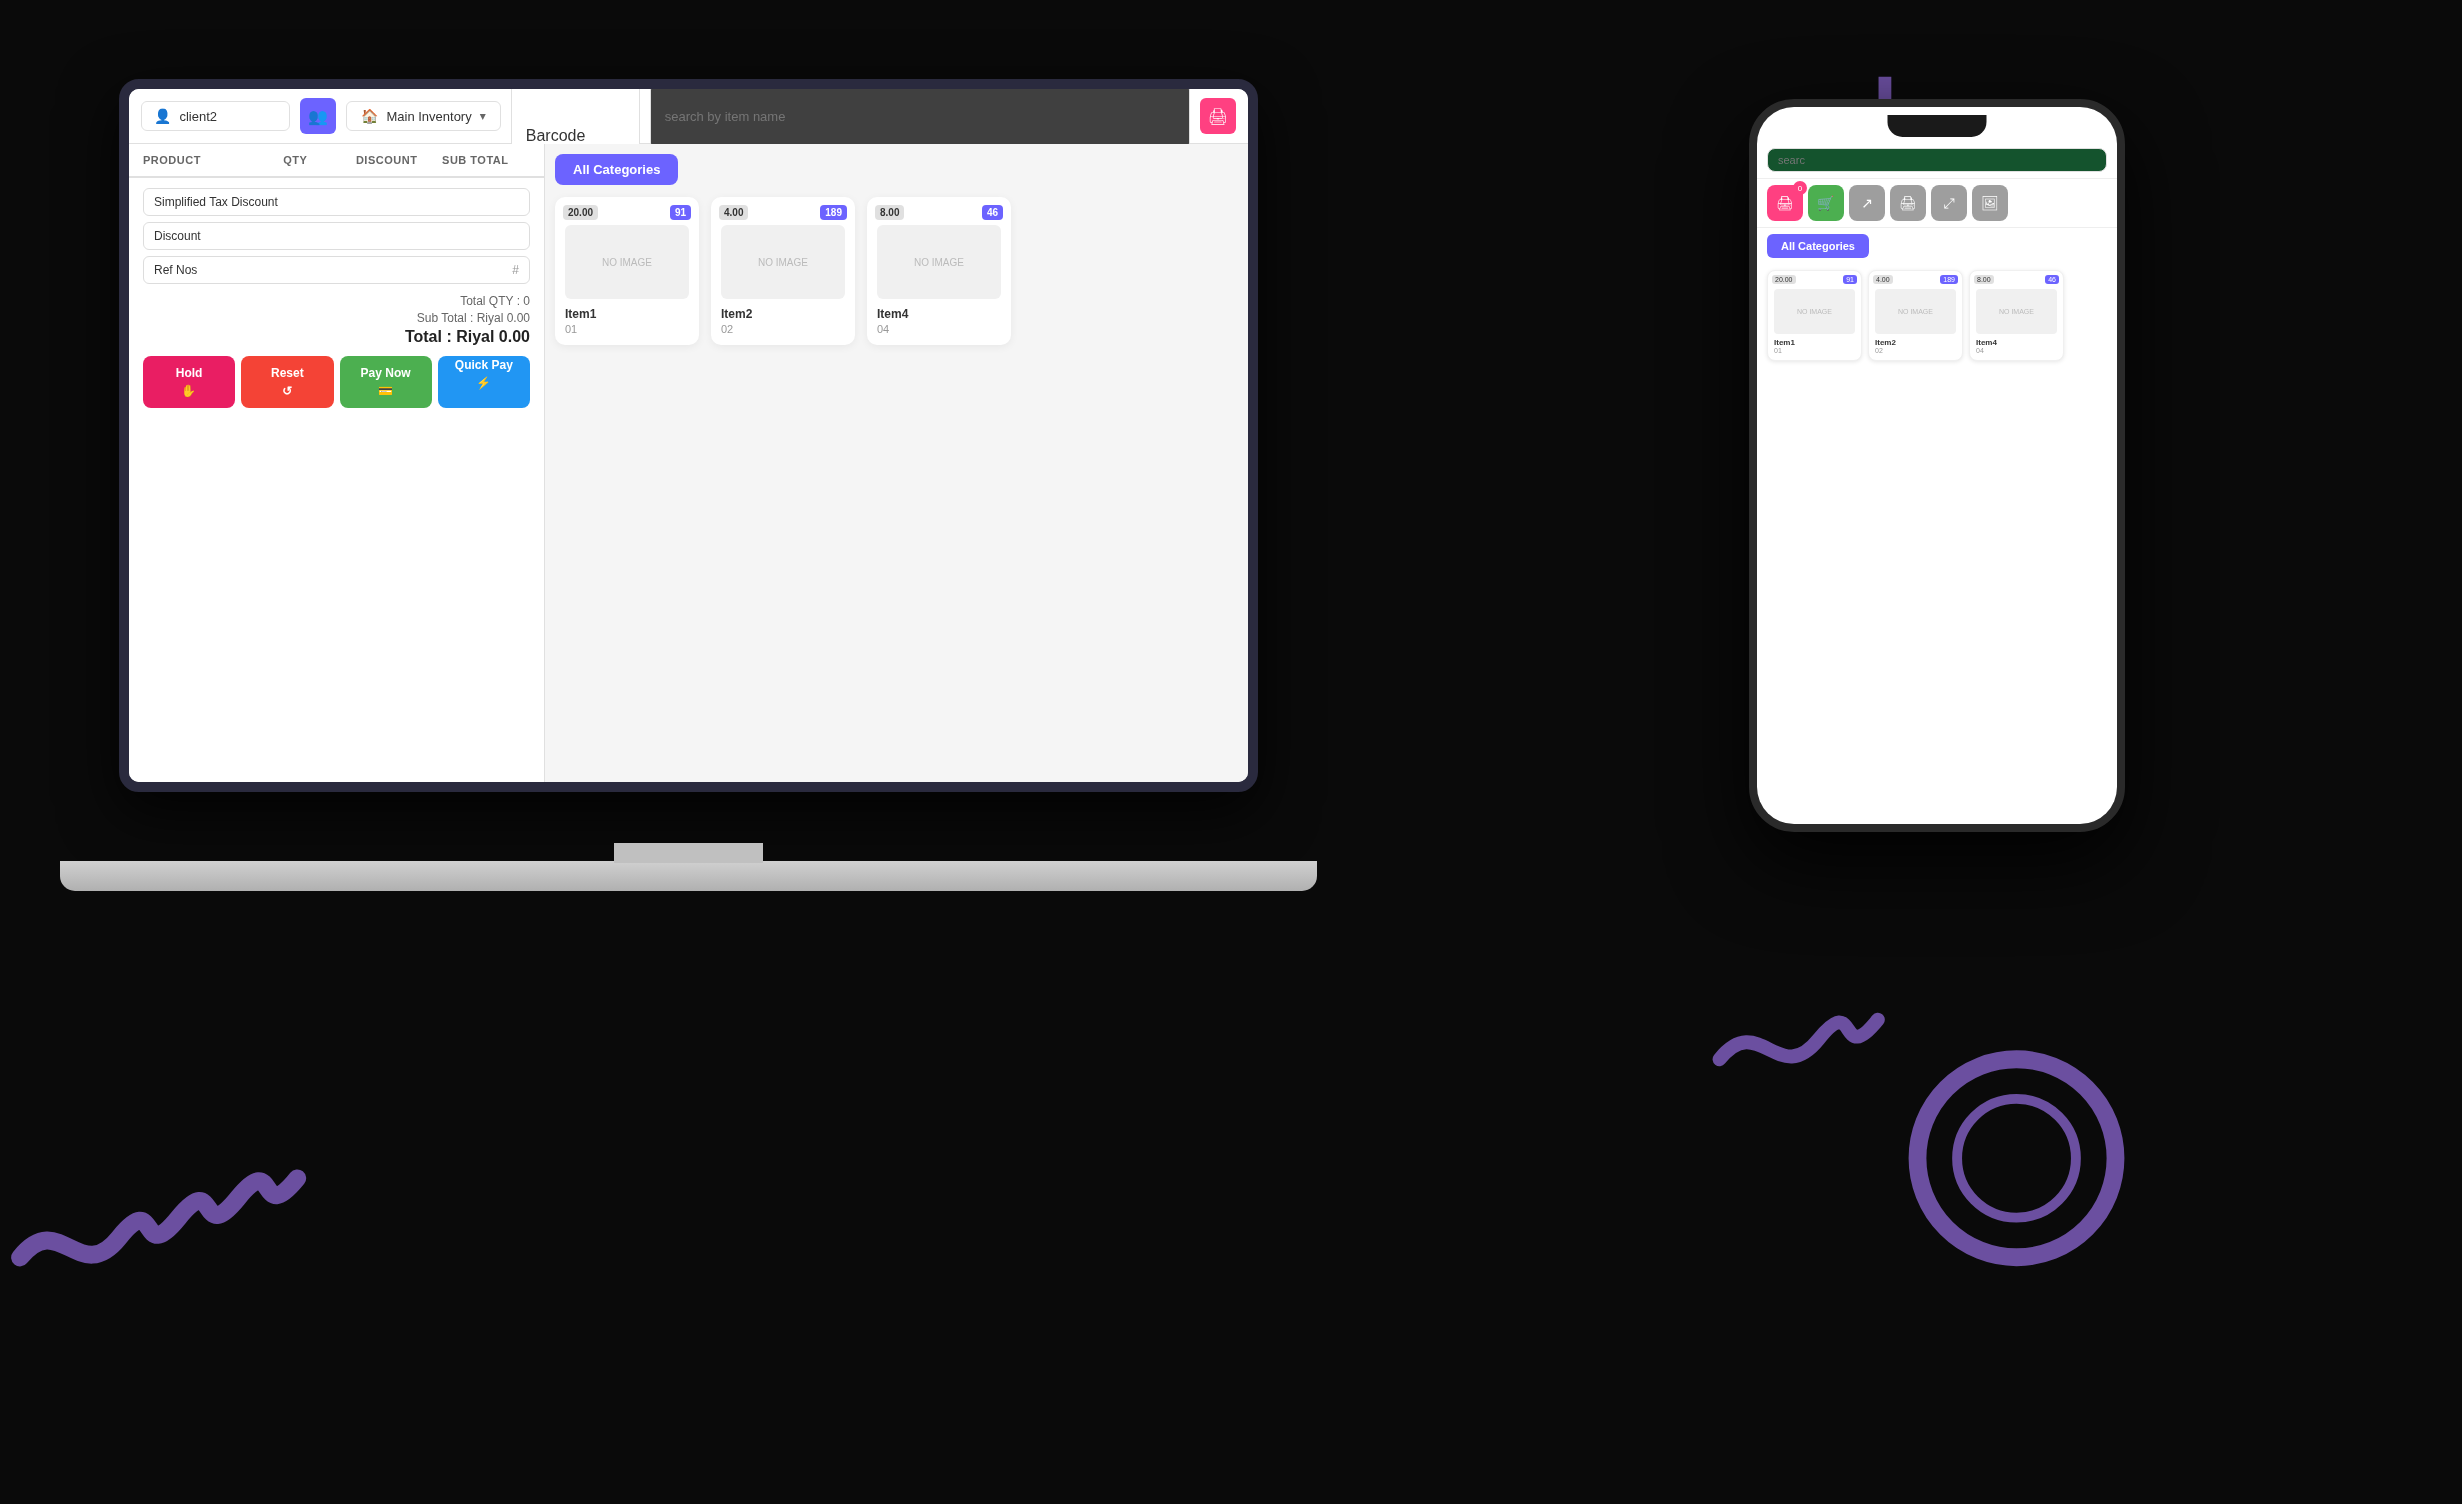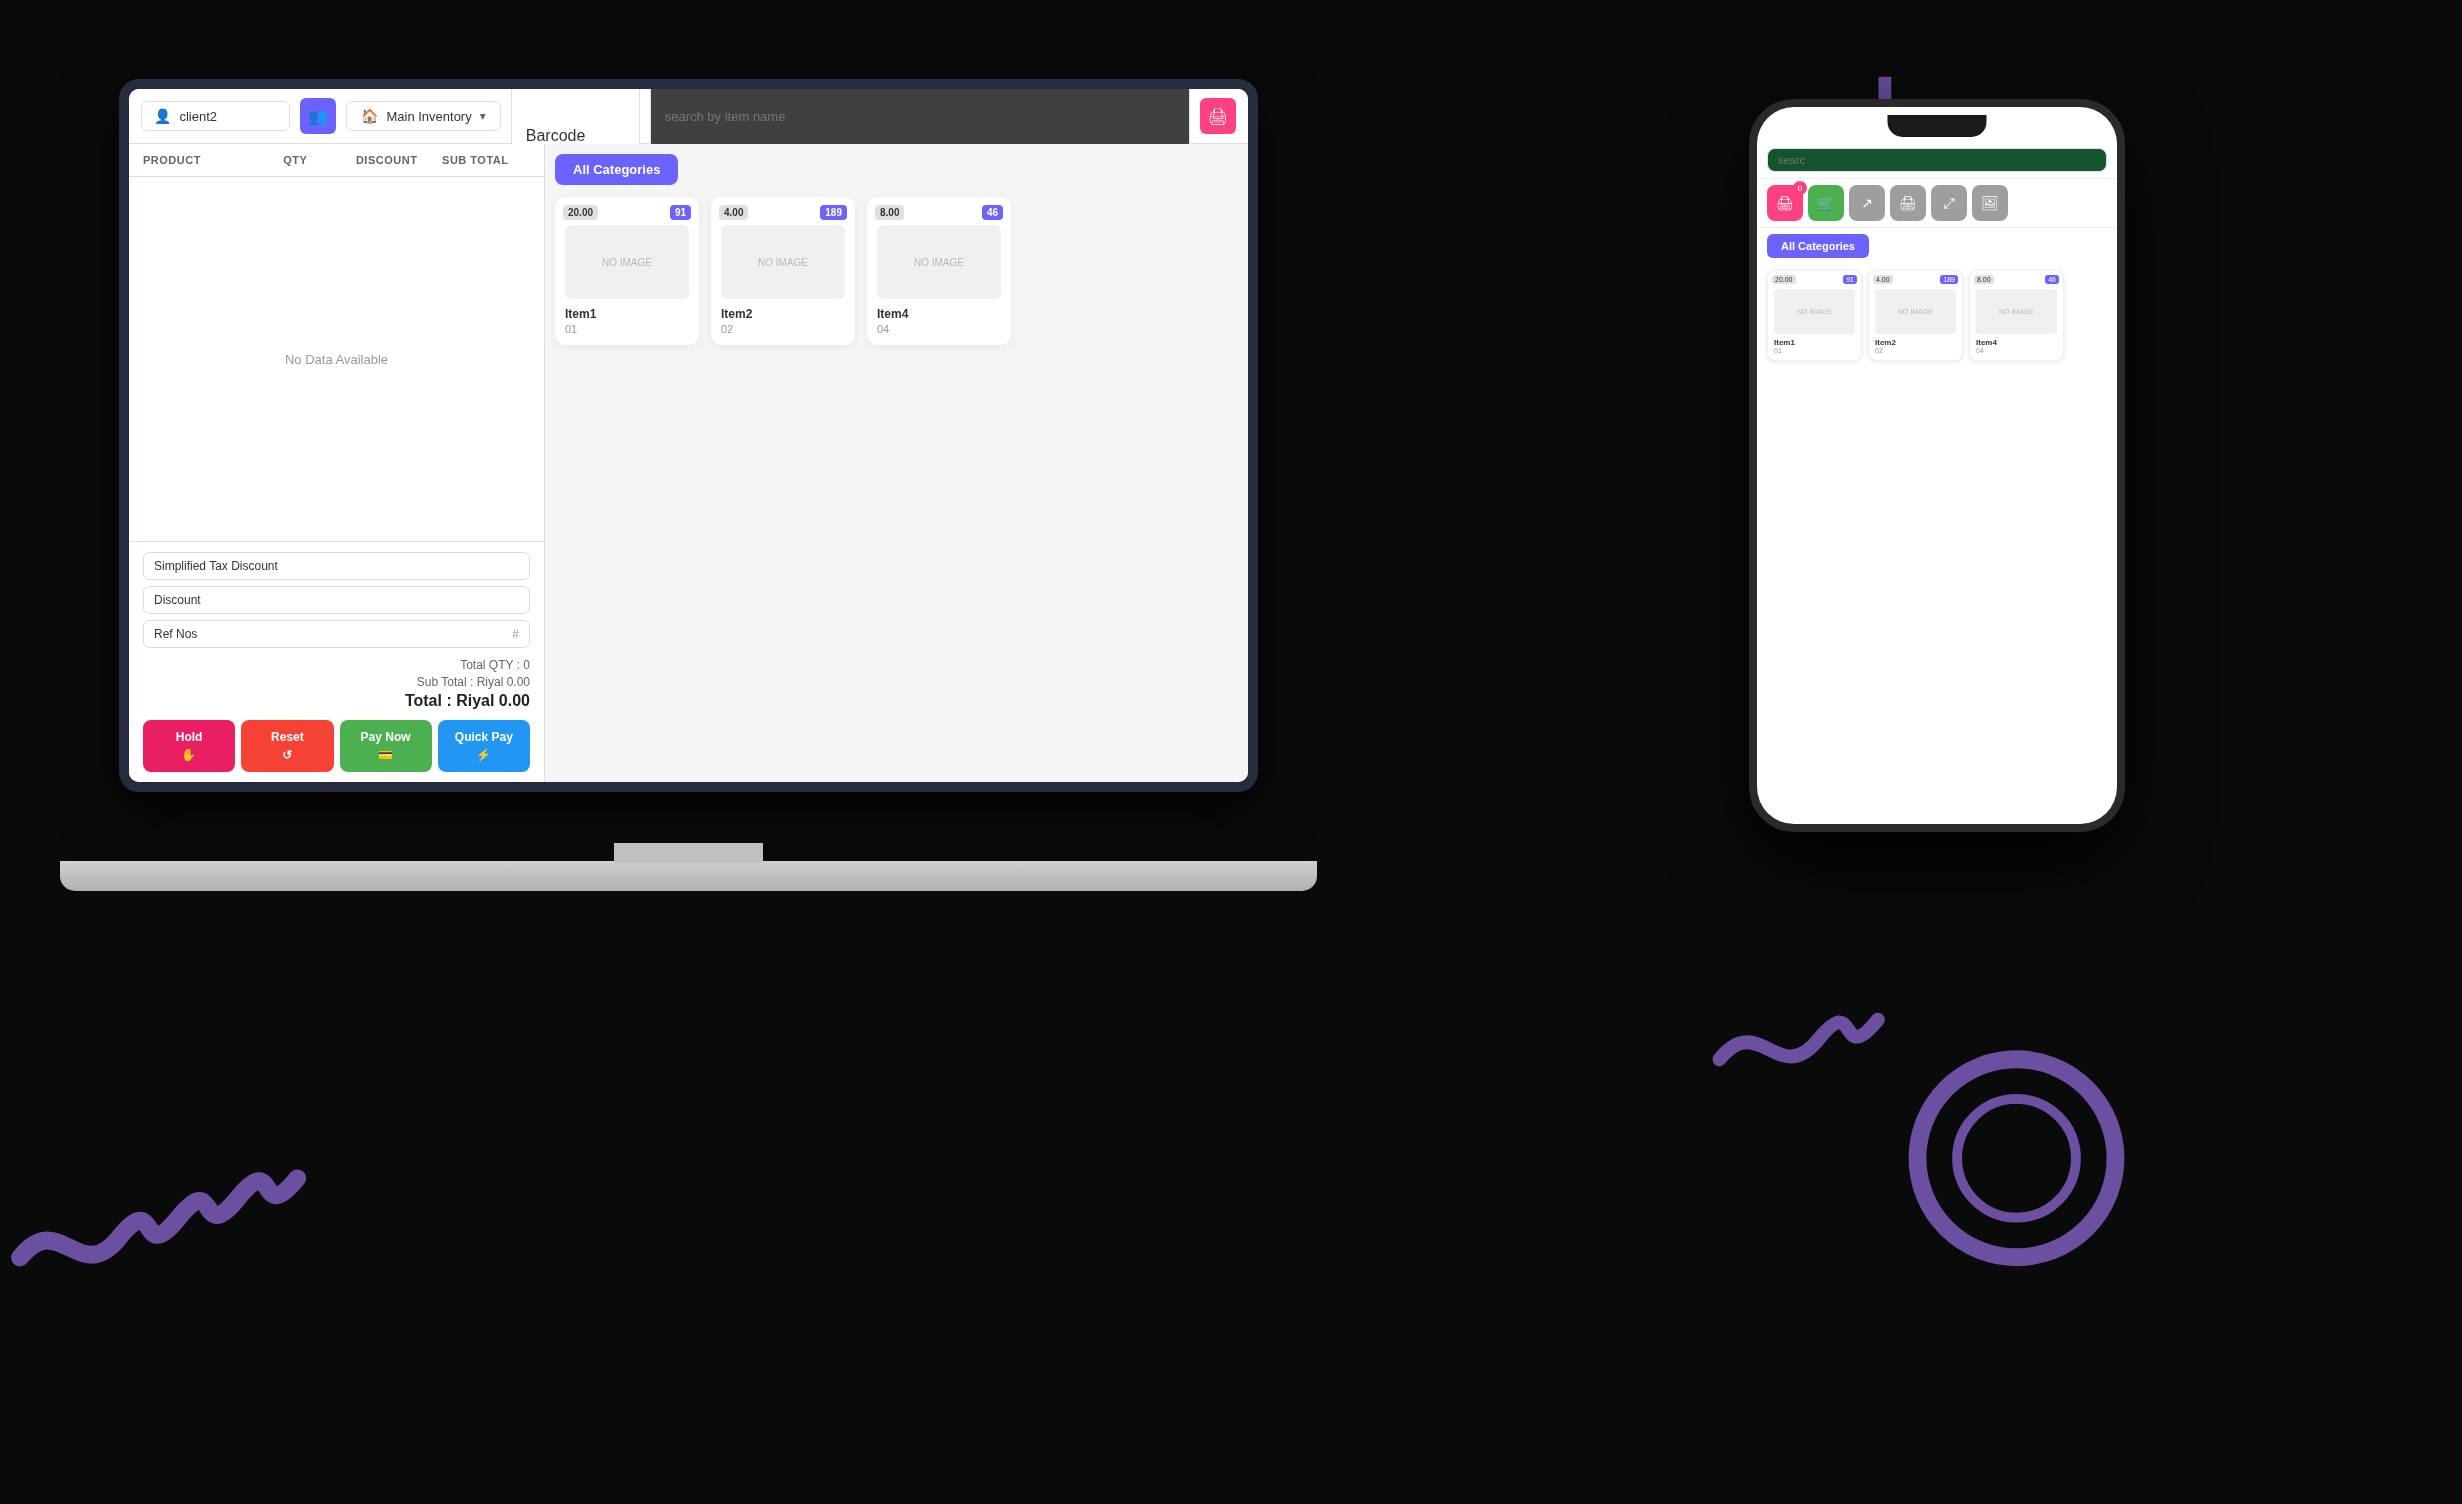--- a/index.html
+++ b/index.html
@@ -374,21 +374,21 @@
       flex-direction: column;
       align-items: center;
       gap: 4px;
     }
 
     .btn-quick-pay {
       background: #2196f3;
       color: white;
       border: none;
       border-radius: 8px;
-      padding: 10px 6px;
+      padding: 2px 6px;
       font-size: 12px;
       font-weight: 600;
       cursor: pointer;
       display: flex;
       flex-direction: column;
       align-items: center;
       gap: 4px;
     }
 
     
@@ -775,23 +775,20 @@
       <div class="pos-main">
 
         <div class="cart-panel">
           <div class="cart-header">
             <span class="cart-col-header">PRODUCT</span>
             <span class="cart-col-header">QTY</span>
             <span class="cart-col-header">DISCOUNT</span>
             <span class="cart-col-header">SUB TOTAL</span>
           </div>
 
-          <div class="cart-items-area">
-            <span class="no-data-text">No Data Available</span>
-          </div>
 
           <div class="cart-footer">
             <div class="invoice-type-field">
               <span>Simplified Tax Discount</span>
             </div>
             <div class="discount-field">
               <span>Discount</span>
             </div>
             <div class="ref-field">
               <span class="ref-label">Ref Nos</span>

